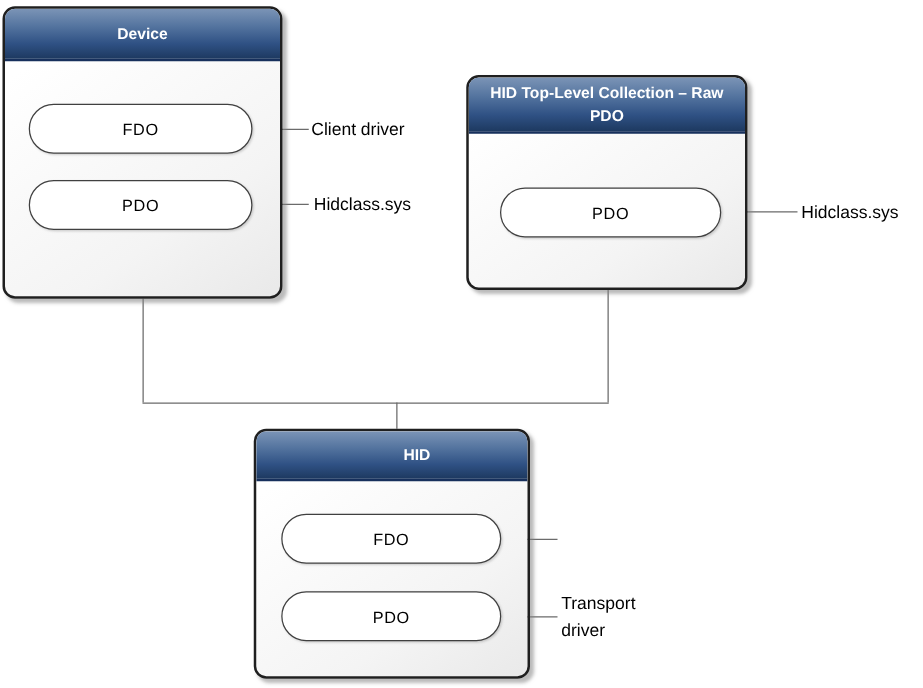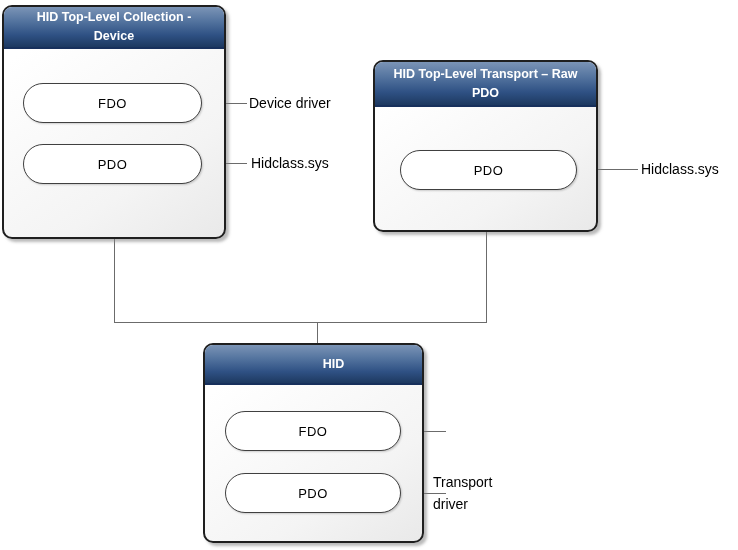--- a/index.html
+++ b/index.html
@@ -76,40 +76,39 @@
   <div class="line v" style="left:317px; top:322px; height:21px;"></div>
 
   <div class="line h" style="left:202px; top:103px; width:45px;"></div>
   <div class="line h" style="left:202px; top:163px; width:45px;"></div>
   <div class="line h" style="left:577px; top:169px; width:61px;"></div>
   <div class="line h" style="left:401px; top:431px; width:45px;"></div>
   <div class="line h" style="left:401px; top:493px; width:45px;"></div>
 
   <div class="box" style="left:2px; top:5px; width:224px; height:234px;">
     <div class="box-header" style="height:42px;">
-      <span class="title-line">HID Top-Level Collection -</span>
       <span class="title-line">Device</span>
     </div>
   </div>
   <div class="pill" style="left:23px; top:83px; width:179px; height:40px;">
     <span>FDO</span>
   </div>
   <div class="pill" style="left:23px; top:144px; width:179px; height:40px;">
     <span>PDO</span>
   </div>
   <div class="annotation" style="left:249px; top:103px;">
-    <span class="title-line">Device driver</span>
+    <span class="title-line">Client driver</span>
   </div>
   <div class="annotation" style="left:251px; top:163px;">
     <span class="title-line">Hidclass.sys</span>
   </div>
 
   <div class="box" style="left:373px; top:60px; width:225px; height:172px;">
     <div class="box-header" style="height:45px;">
-      <span class="title-line">HID Top-Level Transport – Raw</span>
+      <span class="title-line">HID Top-Level Collection – Raw</span>
       <span class="title-line">PDO</span>
     </div>
   </div>
   <div class="pill" style="left:400px; top:150px; width:177px; height:40px;">
     <span>PDO</span>
   </div>
   <div class="annotation" style="left:641px; top:169px;">
     <span class="title-line">Hidclass.sys</span>
   </div>
 
@@ -117,18 +116,18 @@
     <div class="box-header" style="height:40px;padding-left:40px;">
       <span class="title-line">HID</span>
     </div>
   </div>
   <div class="pill" style="left:225px; top:411px; width:176px; height:40px;">
     <span>FDO</span>
   </div>
   <div class="pill" style="left:225px; top:473px; width:176px; height:40px;">
     <span>PDO</span>
   </div>
-  <div class="annotation" style="left:433px; top:493px;">
+  <div class="annotation" style="left:449px; top:493px;">
     <span class="title-line">Transport</span>
     <span class="title-line">driver</span>
   </div>
 
 </div>
 
 </body></html>

